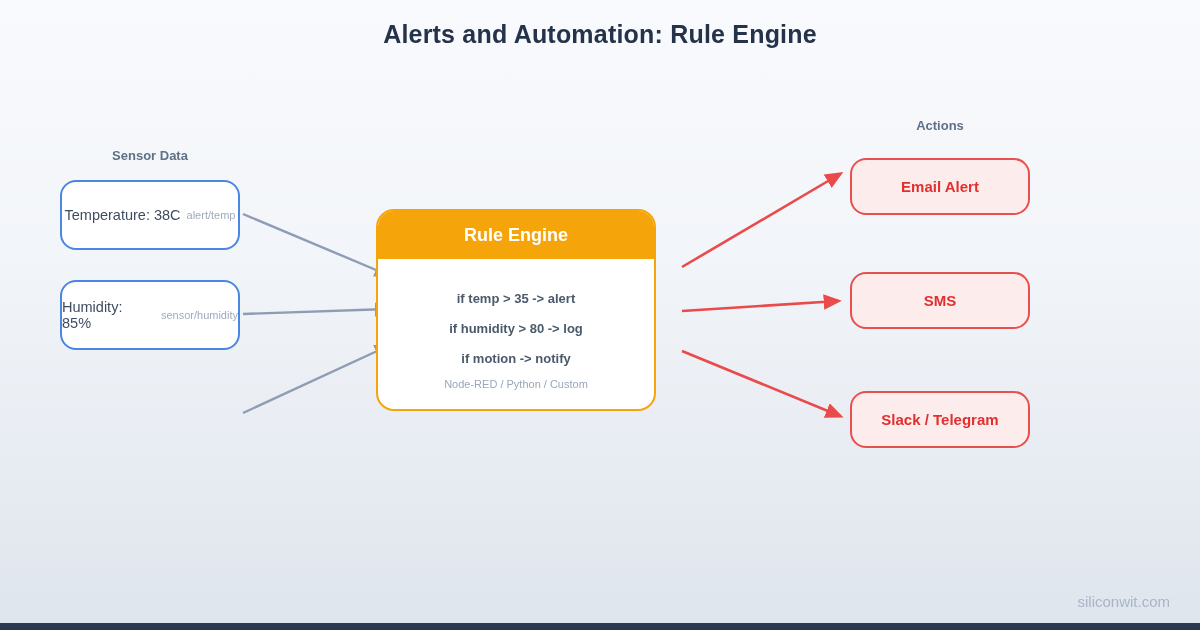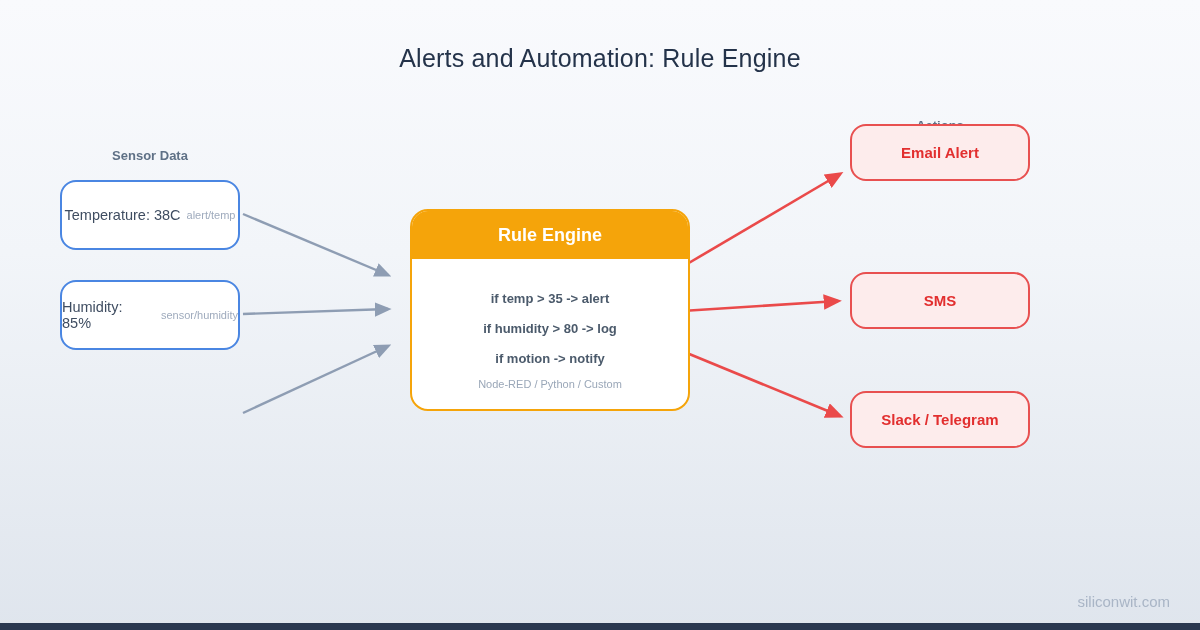--- a/index.html
+++ b/index.html
@@ -8,24 +8,24 @@
 
   .canvas {
     position: relative;
     width: 1200px;
     height: 630px;
     background: linear-gradient(180deg, #f9fafd 0%, #f2f5f9 40%, #dfe5ed 100%);
   }
 
   .title {
     position: absolute;
-    top: 44px; left: 0; width: 1200px;
+    top: 20px; left: 0; width: 1200px;
     text-align: center;
     font-size: 25px;
-    font-weight: 400;
+    font-weight: 700;
     color: #24334a;
     letter-spacing: 0.2px;
   }
 
   .group-label {
     position: absolute;
     font-size: 13px;
     font-weight: 700;
     color: #5f7186;
     text-align: center;
@@ -48,21 +48,21 @@
     gap: 6px;
   }
   .sensor-node .node-label { font-size: 14.5px; color: #3f4d61; }
   .sensor-node .node-topic { font-size: 11px; color: #9fabbd; }
   .sensor-node.n0 { top: 180px; }
   .sensor-node.n1 { top: 280px; }
   .sensor-node.n2 { top: 380px; }
 
   .engine {
     position: absolute;
-    left: 410px; top: 209px;
+    left: 376px; top: 209px;
     width: 280px; height: 202px;
     background: #ffffff;
     border: 2px solid #f5a40a;
     border-radius: 18px;
     overflow: hidden;
   }
   .engine-header {
     height: 48px;
     background: #f5a40a;
     display: flex;
@@ -100,21 +100,21 @@
     border-radius: 16px;
     display: flex;
     align-items: center;
     justify-content: center;
   }
   .action-node .node-label {
     font-size: 15px;
     font-weight: 700;
     color: #e22f2f;
   }
-  .action-node.a0 { top: 124px; }
+  .action-node.a0 { top: 158px; }
   .action-node.a1 { top: 272px; }
   .action-node.a2 { top: 391px; }
 
   svg.wires {
     position: absolute;
     top: 0; left: 0;
     width: 1200px; height: 630px;
     pointer-events: none;
   }
 

